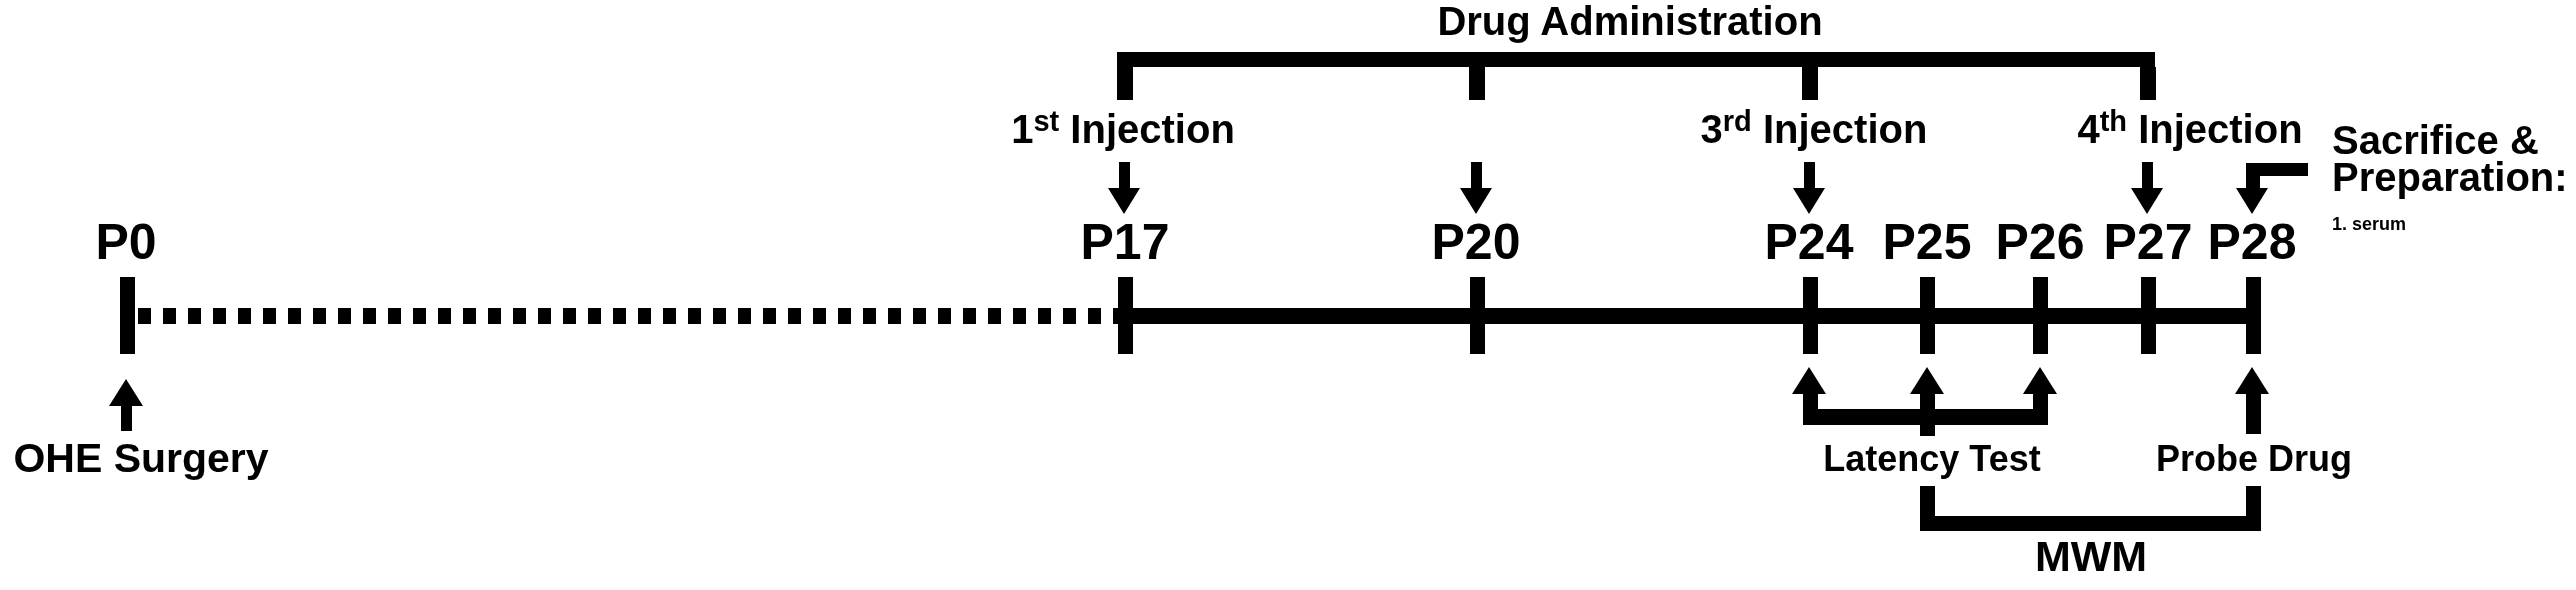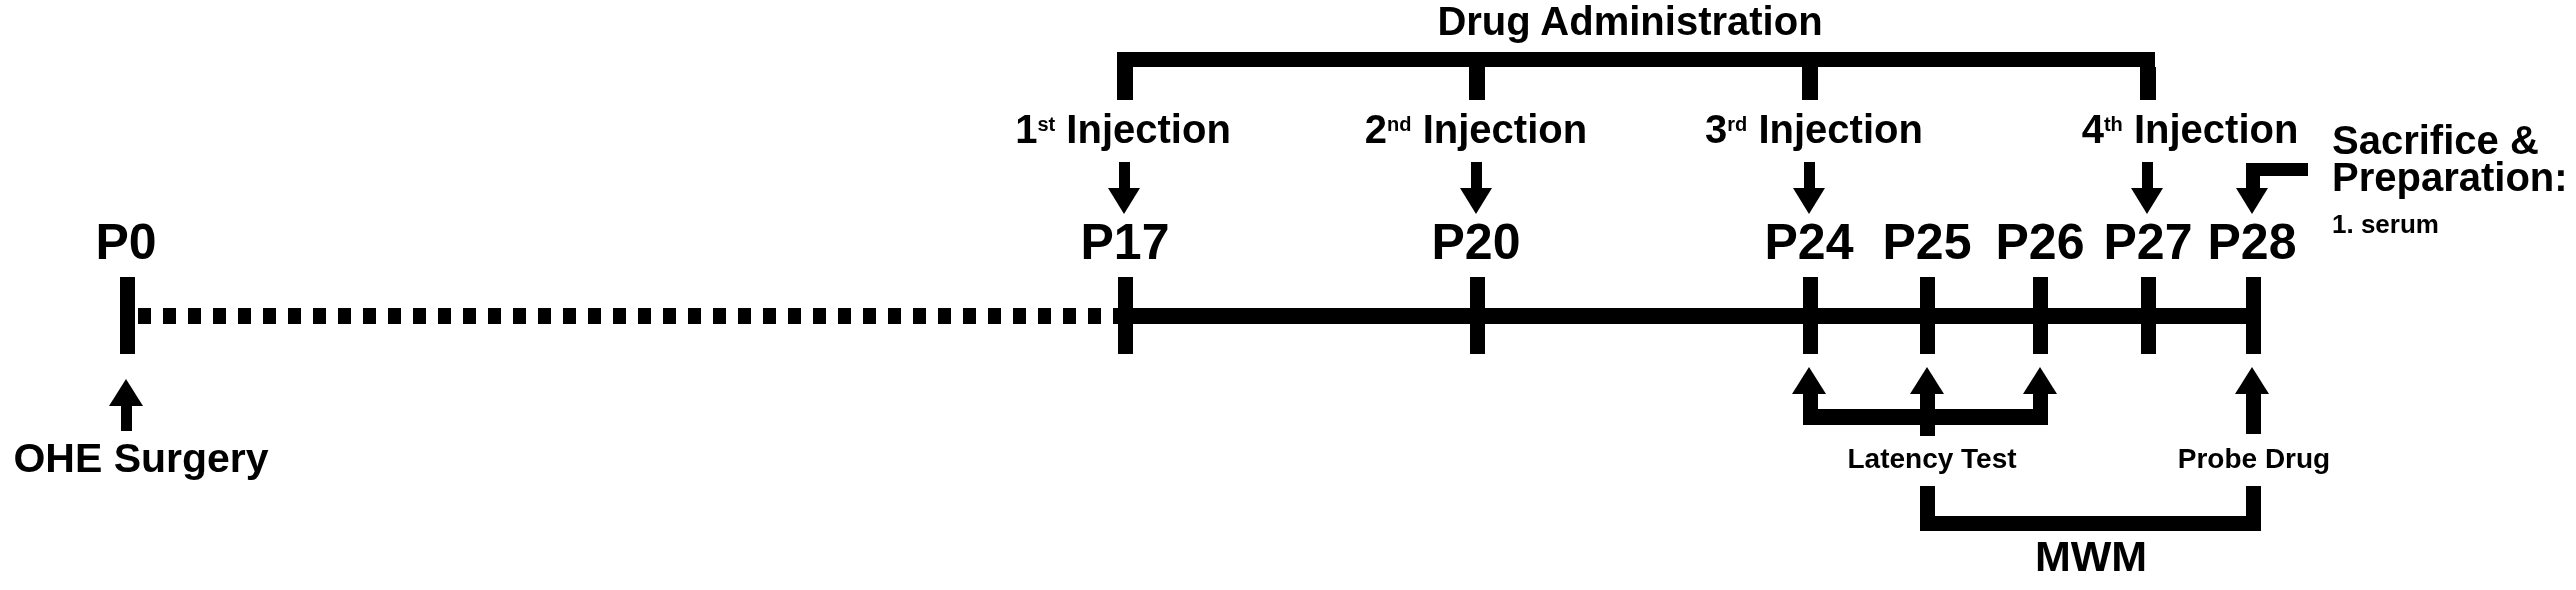--- a/index.html
+++ b/index.html
@@ -7,28 +7,28 @@
   #canvas{
     position:relative; width:2576px; height:590px; overflow:hidden;
     background:var(--bg); font-family:"Liberation Sans", sans-serif;
   }
   .abs{position:absolute;}
   .ink{position:absolute; background:var(--ink);}
   .txt{position:absolute; color:var(--ink); font-weight:bold; white-space:nowrap;}
   .cx{transform:translateX(-50%);}
   .title{font-size:40px; line-height:40px; top:0.9px;}
   .inj{font-size:40px; line-height:40px; top:109px;}
-  .inj sup{font-size:20px; vertical-align:12px; line-height:0;}
+  .inj sup{font-size:29px; vertical-align:12px; line-height:0;}
   .day{font-size:50px; line-height:50px; top:217px;}
-  .testlbl{font-size:28px; line-height:40px; top:439px;}
+  .testlbl{font-size:36px; line-height:40px; top:439px;}
   .mwmlbl{font-size:43px; line-height:43px; top:535px;}
   .surglbl{font-size:41px; line-height:41px; top:438px;}
   .sacblock{left:2332px; top:122px; color:var(--ink); font-weight:bold;}
   .sacline{font-size:40px; line-height:37px; white-space:nowrap;}
-  .sacitem{font-size:26px; line-height:28px; white-space:nowrap;}
+  .sacitem{font-size:18px; line-height:28px; white-space:nowrap;}
   .sacitem.first{margin-top:13.8px;}
   .tick{width:14.6px; height:77px; top:277px;}
   .drop{width:15.5px; height:33px; top:67px;}
   .dshaft{width:11.2px; height:27.5px; top:162px;}
   .head-down{position:absolute; width:0; height:0; top:188px;
     border-left:16.3px solid transparent; border-right:16.3px solid transparent;
     border-top:26px solid var(--ink);}
   .ushaft{width:14.6px;}
   .head-up{position:absolute; width:0; height:0;
     border-left:17px solid transparent; border-right:17px solid transparent;
@@ -43,21 +43,20 @@
 
   <div class="txt cx title" style="left:1630px;">Drug Administration</div>
 
   <div class="ink" style="left:1117px; top:52px; width:1038px; height:14.6px;"></div>
   <div class="ink drop" style="left:1117px;"></div>
   <div class="ink drop" style="left:1469px;"></div>
   <div class="ink drop" style="left:1802px;"></div>
   <div class="ink drop" style="left:2140px;"></div>
 
   <div class="txt cx inj" style="left:1123px;"><span>1</span><sup>st</sup> <span>Injection</span></div>
-  <div class="txt cx inj" style="left:1476px;"><span>2</span><sup>nd</sup> <span>Injection</span></div>
   <div class="txt cx inj" style="left:1814px;"><span>3</span><sup>rd</sup> <span>Injection</span></div>
   <div class="txt cx inj" style="left:2154px;margin-left:36px;"><span>4</span><sup>th</sup> <span>Injection</span></div>
 
   <div>
     <div class="ink dshaft" style="left:1119px;"></div>
     <div class="head-down" style="left:1108px;"></div>
   </div>
   <div>
     <div class="ink dshaft" style="left:1471px;"></div>
     <div class="head-down" style="left:1460px;"></div>

